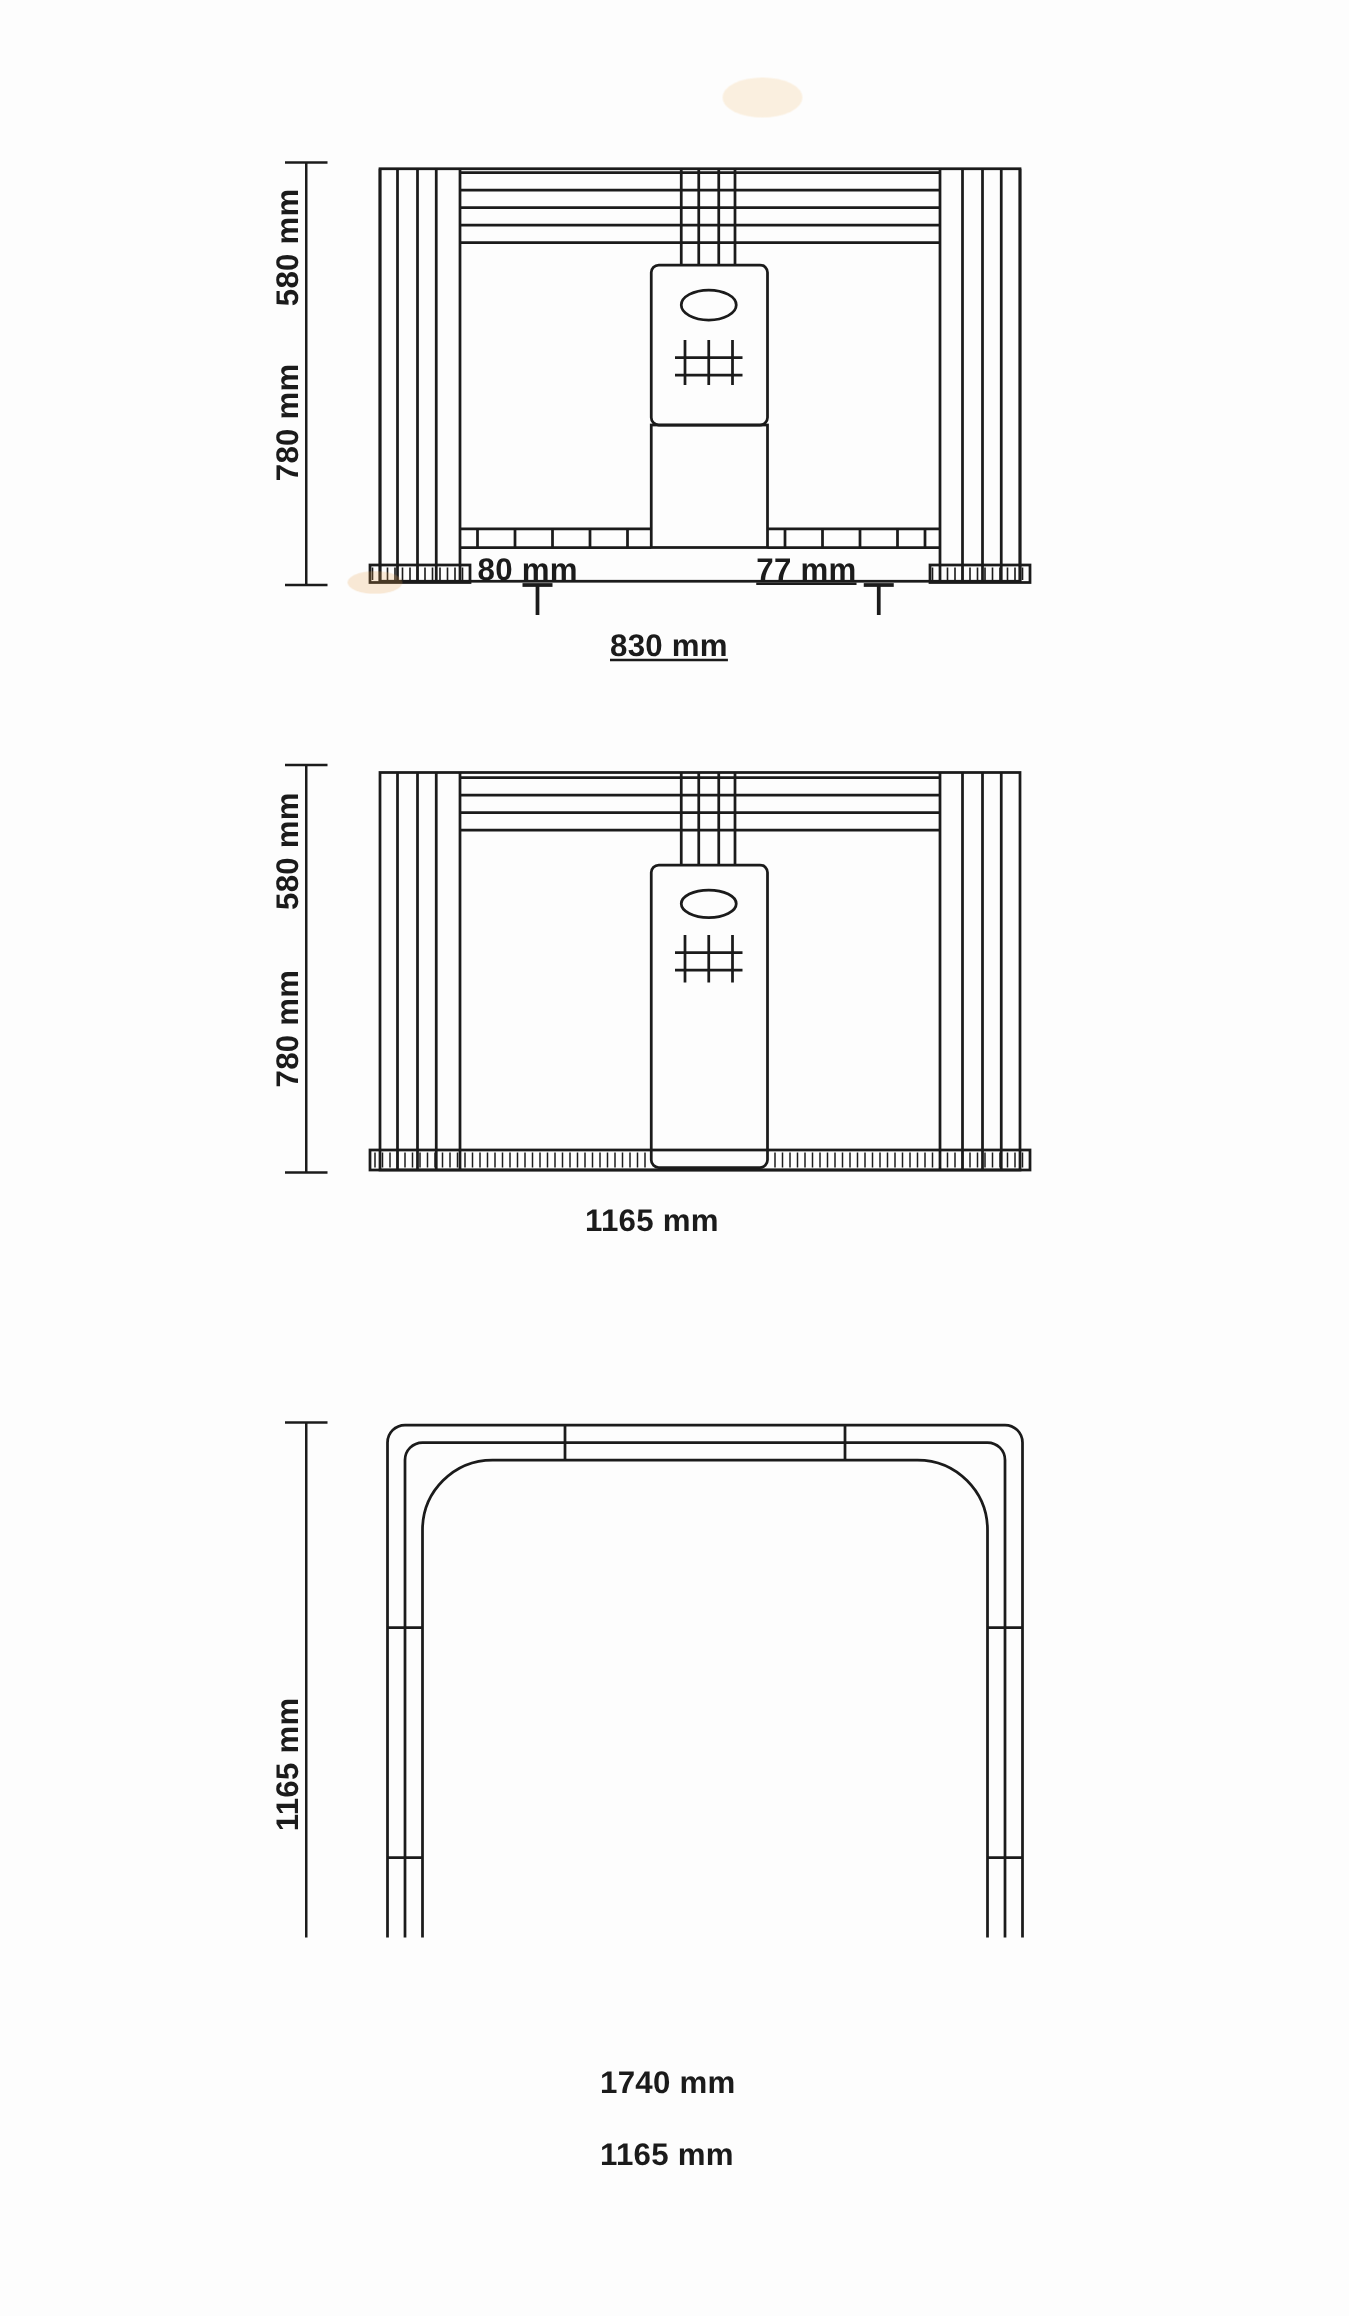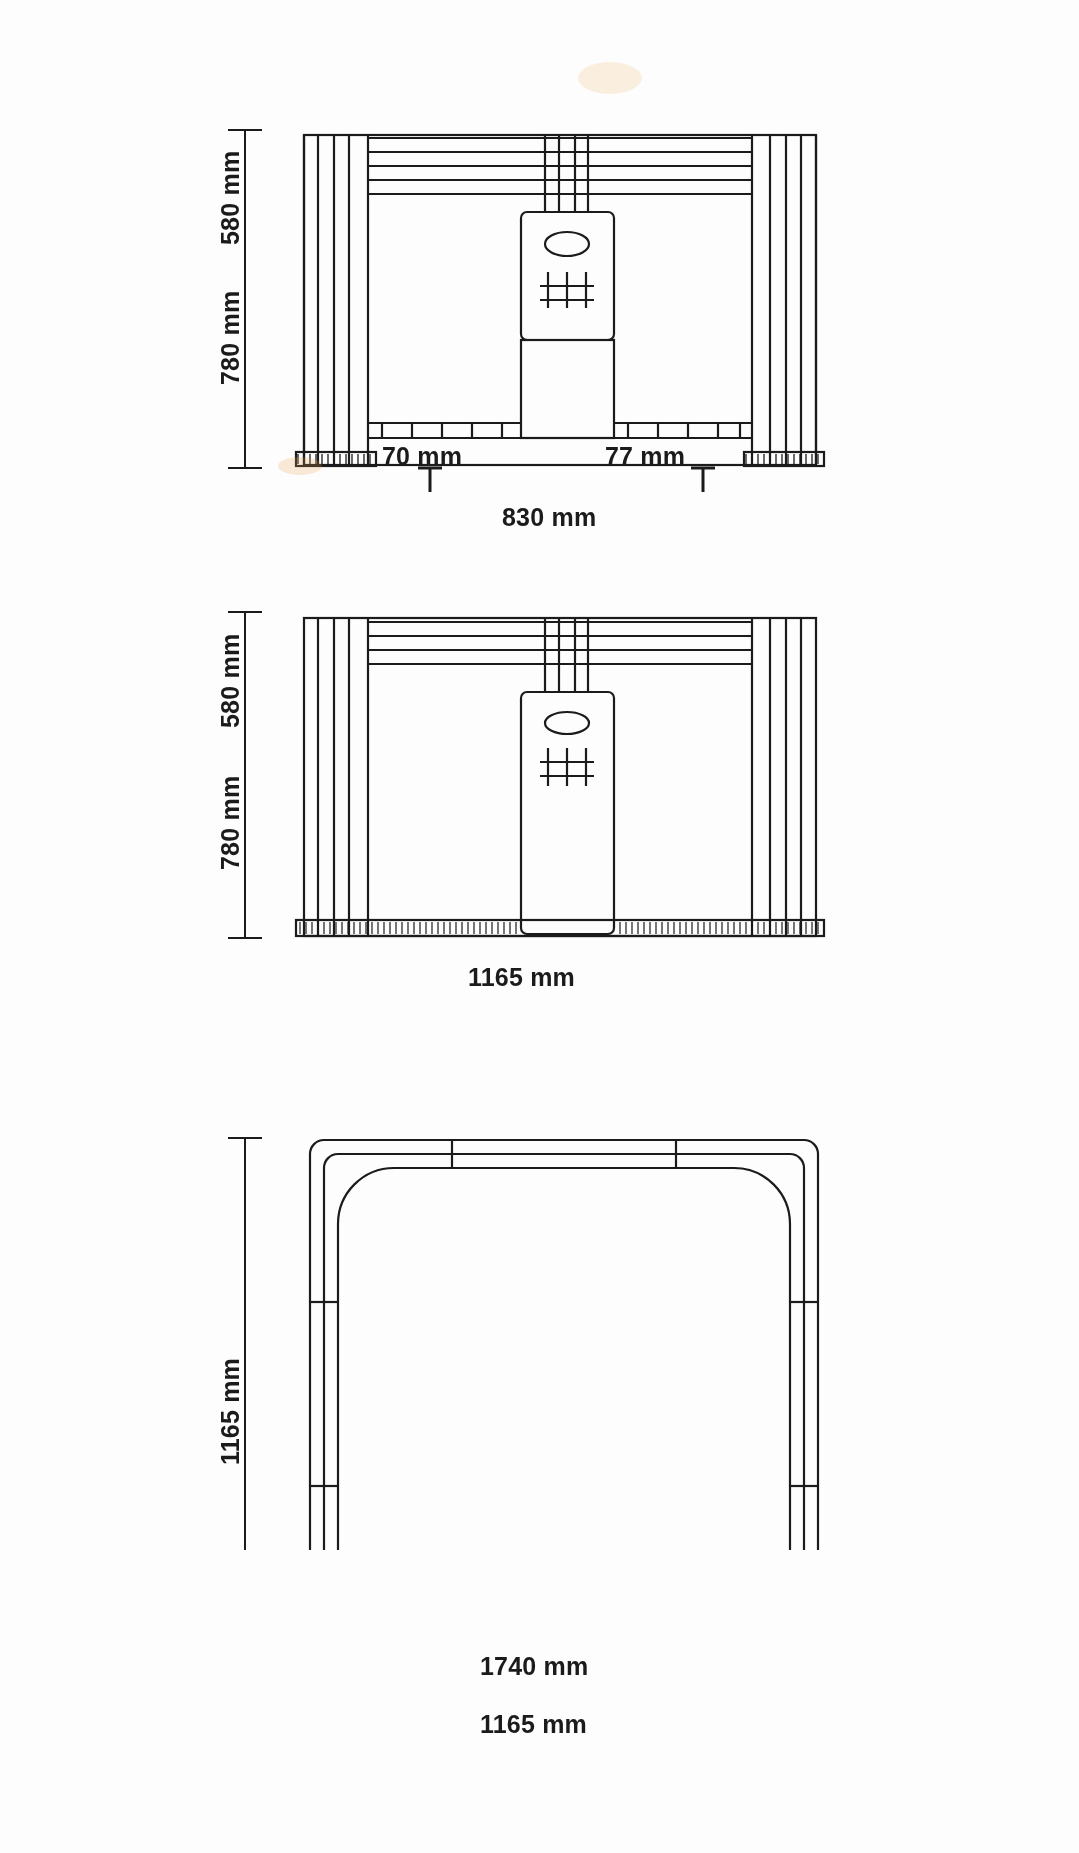--- a/index.html
+++ b/index.html
@@ -153,23 +153,23 @@
       <g stroke="#1b1b1b" stroke-width="3">
         <line x1="430" y1="468" x2="430" y2="492"></line>
         <line x1="418" y1="468" x2="442" y2="468"></line>
         <line x1="703" y1="468" x2="703" y2="492"></line>
         <line x1="691" y1="468" x2="715" y2="468"></line>
       </g>
     </svg>
 
     <div class="dim-label vert" style="left:216px; top:385px;">780 mm</div>
     <div class="dim-label vert" style="left:216px; top:245px;">580 mm</div>
-    <div class="dim-label" style="left:382px; top:442px;">70 mm</div>
-    <div class="dim-label" style="left:605px; top:442px;">77 mm</div>
-    <div class="dim-label" style="left:502px; top:503px;">830 mm</div>
+    <div class="dim-label" style="left:382px; top:442px;">80 mm</div>
+    <div class="dim-label" style="left:605px; top:442px;text-decoration:underline;">77 mm</div>
+    <div class="dim-label" style="left:488px; top:503px;text-decoration:underline;">830 mm</div>
   </div>
 
   <div class="view" style="left:0; top:580px; width:1079px; height:360px;">
     <svg width="1079" height="360" viewBox="0 0 1079 360">
       <g fill="none" stroke="#1b1b1b" stroke-width="2.2">
 
         <rect x="304" y="38" width="512" height="318"></rect>
 
         <line x1="318" y1="38" x2="318" y2="356"></line>
         <line x1="334" y1="38" x2="334" y2="356"></line>

